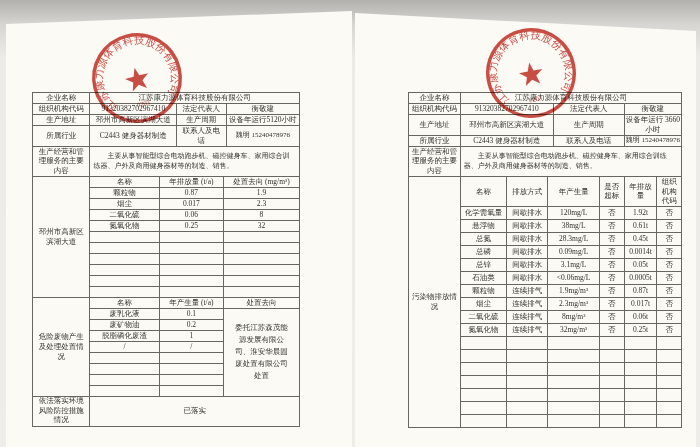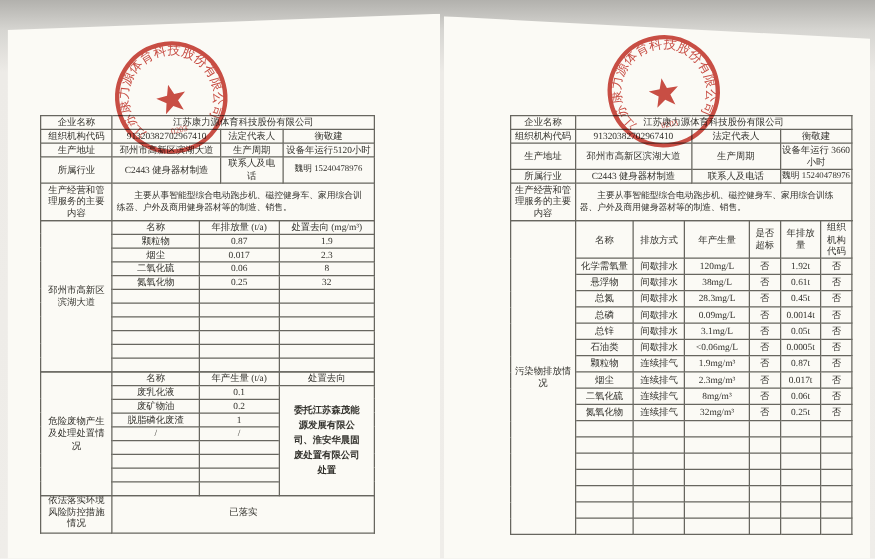--- a/index.html
+++ b/index.html
@@ -23,21 +23,21 @@
   table{border-collapse:collapse;width:100%;table-layout:fixed;margin-top:-1px;}
   td{
     border:1px solid #67665f;font-size:7.5px;line-height:1.3;color:#32312c;
     text-align:center;vertical-align:middle;padding:0 1px;height:10px;overflow:hidden;
   }
   .lab{padding:0 2px;}
   .biz{font-size:7px;text-align:left;text-indent:2em;padding:0 3px;line-height:1.45;}
   .r-biz td{height:24px;}
   .r-final td{height:26px;font-family:Liberation Mono, monospace;}
   .nowrap{white-space:nowrap;font-size:7px;}
-  .disposal{font-size:7.5px;line-height:1.6;padding:0 10px;font-weight:bold;}
+  .disposal{font-size:7.5px;line-height:1.6;padding:0 10px;}
   .t-poll td{height:12px;}
   .t-poll tr.hd td{height:18px;}
   .t-info-r tr.r-addr td{height:19px;}
   .t-info-r tr.r-biz2 td{height:22px;}
   .stamp{
     position:absolute;width:96px;height:96px;color:#c0281e;opacity:.82;
     mix-blend-mode:multiply;pointer-events:none;z-index:5;
   }
   .stamp-l{left:83px;top:30px;transform:rotate(-14deg);}
   .stamp-r{left:128px;top:25px;transform:rotate(-10deg);}

